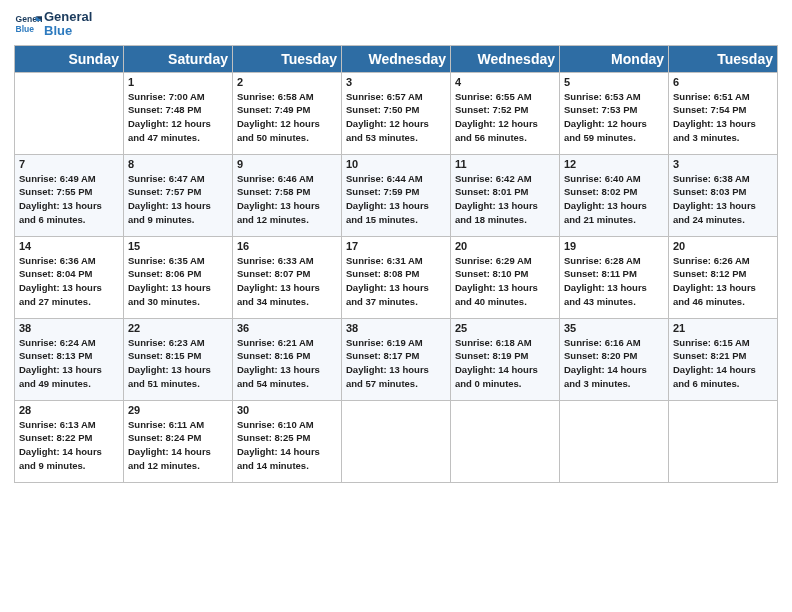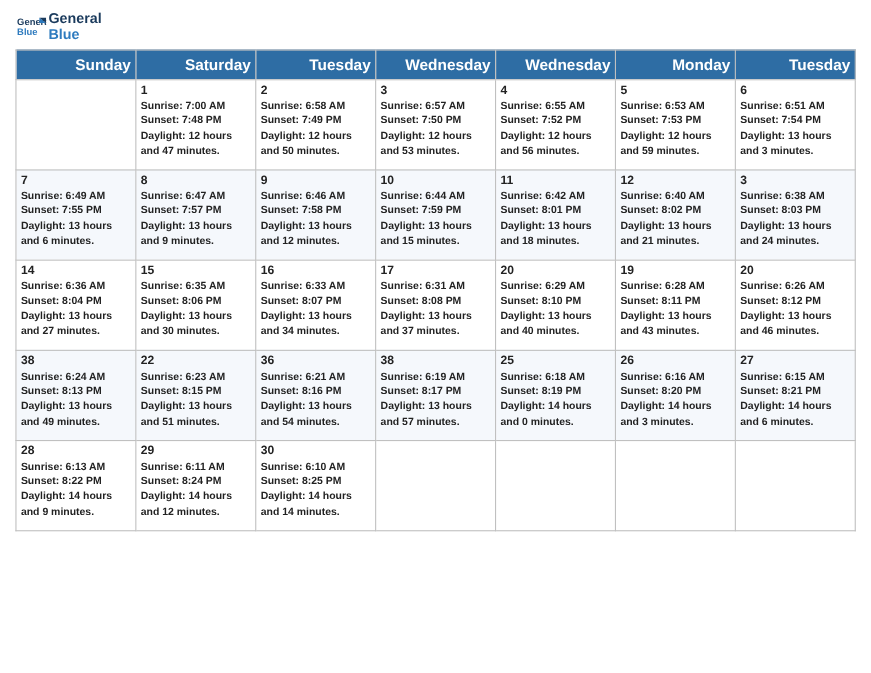--- a/index.html
+++ b/index.html
@@ -224,25 +224,25 @@
           </td>
           <td>
             <span class="day-num">38</span>
             <div class="cell-text">Sunrise: 6:19 AM<br>Sunset: 8:17 PM<br>Daylight: 13 hours<br>and 57 minutes.</div>
           </td>
           <td>
             <span class="day-num">25</span>
             <div class="cell-text">Sunrise: 6:18 AM<br>Sunset: 8:19 PM<br>Daylight: 14 hours<br>and 0 minutes.</div>
           </td>
           <td>
-            <span class="day-num">26</span>
+            <span class="day-num">35</span>
             <div class="cell-text">Sunrise: 6:16 AM<br>Sunset: 8:20 PM<br>Daylight: 14 hours<br>and 3 minutes.</div>
           </td>
           <td>
-            <span class="day-num">27</span>
+            <span class="day-num">21</span>
             <div class="cell-text">Sunrise: 6:15 AM<br>Sunset: 8:21 PM<br>Daylight: 14 hours<br>and 6 minutes.</div>
           </td>
         </tr>
         <tr>
           <td>
             <span class="day-num">28</span>
             <div class="cell-text">Sunrise: 6:13 AM<br>Sunset: 8:22 PM<br>Daylight: 14 hours<br>and 9 minutes.</div>
           </td>
           <td>
             <span class="day-num">29</span>

